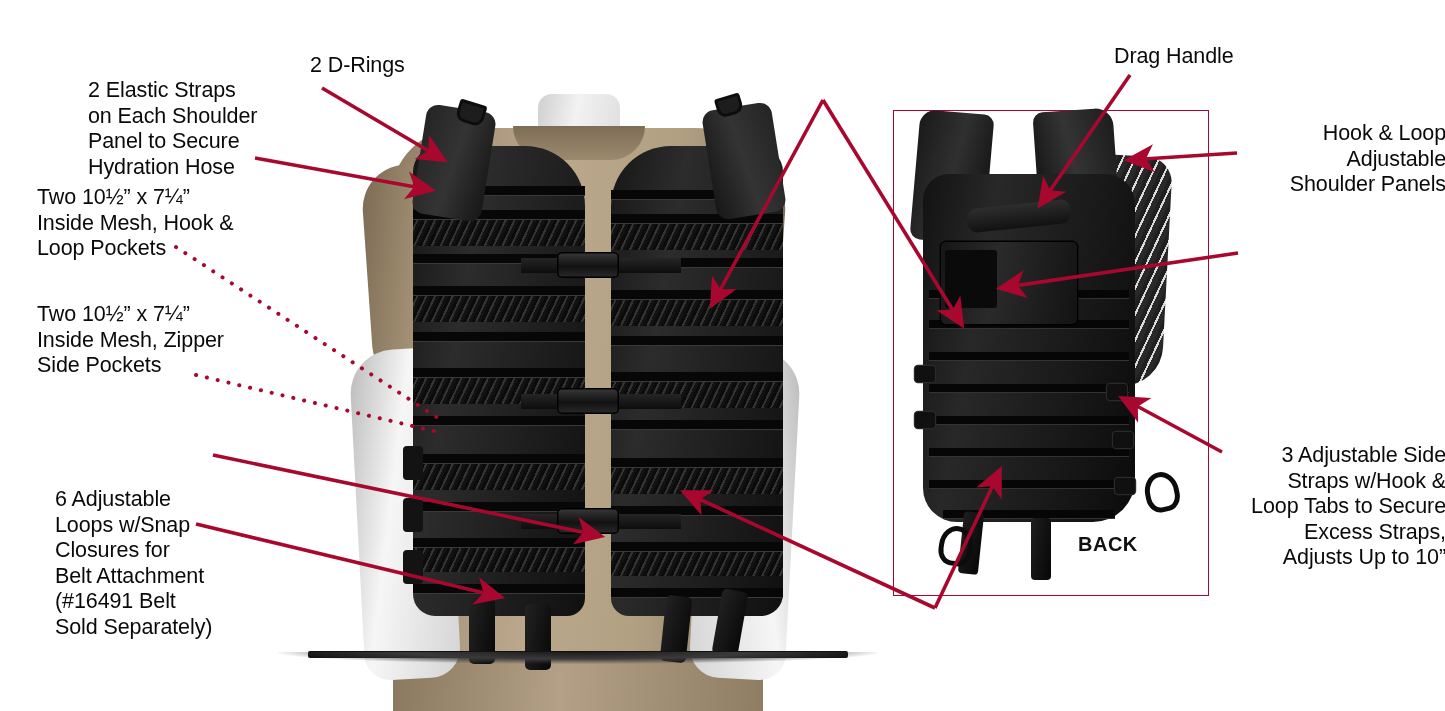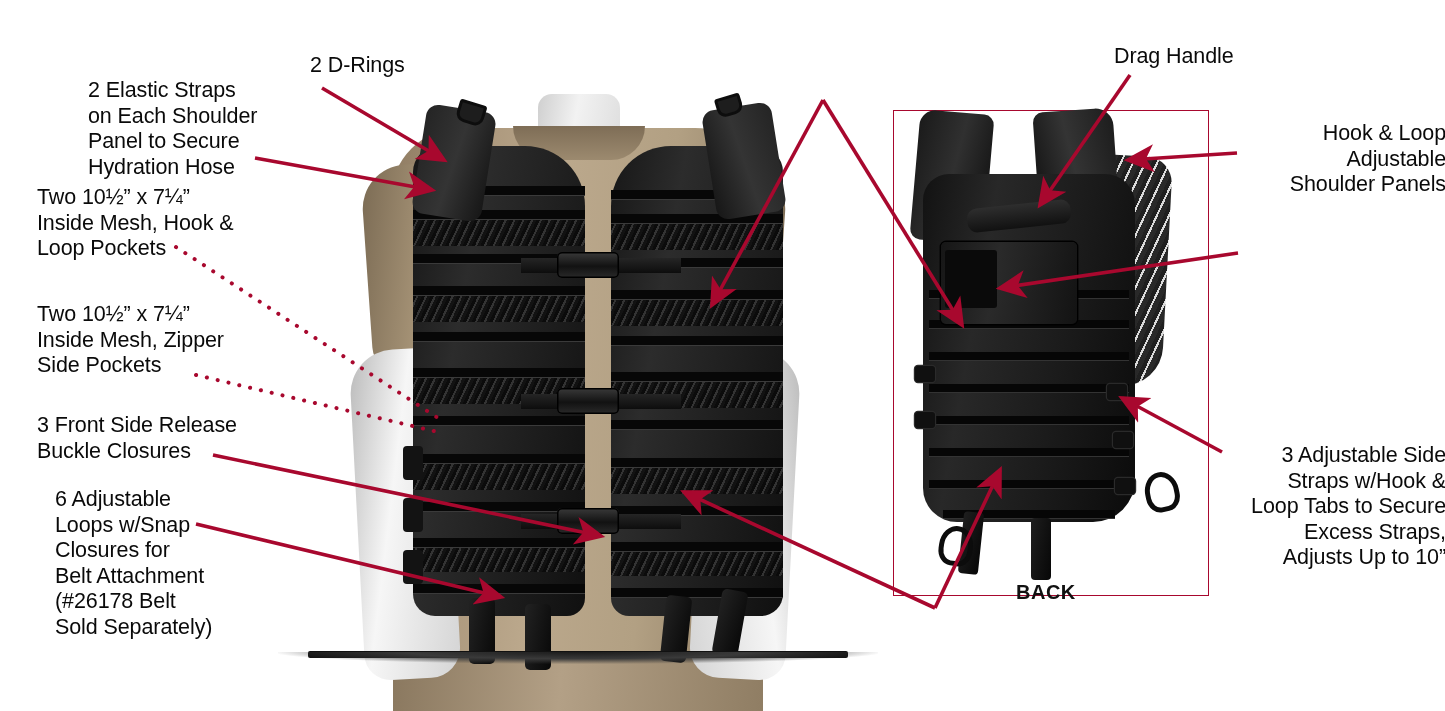--- a/index.html
+++ b/index.html
@@ -197,21 +197,21 @@
     <div class="bk-sidebuckle" style="left:10px;top:300px;"></div>
     <div class="bk-sidebuckle" style="left:202px;top:272px;"></div>
     <div class="bk-sidebuckle" style="left:208px;top:320px;"></div>
     <div class="bk-sidebuckle" style="left:210px;top:366px;"></div>
     <div class="bk-tail" style="left:56px;top:400px;transform:rotate(6deg);"></div>
     <div class="bk-tail" style="left:126px;top:406px;"></div>
     <div class="bk-hook" style="left:240px;top:360px;transform:rotate(-12deg);"></div>
     <div class="bk-hook" style="left:34px;top:414px;transform:rotate(8deg);"></div>
   </div>
 
-  <div class="backlbl" style="left:1016px;top:533px;margin-top:48px;">BACK</div>
+  <div class="backlbl" style="left:1078px;top:533px;">BACK</div>
 
   <svg class="overlay" viewBox="0 0 1445 711">
     <defs>
       <marker id="ah" markerWidth="9" markerHeight="9" refX="7.2" refY="4.5" orient="auto">
         <path d="M0,0.6 L8.4,4.5 L0,8.4 L2.2,4.5 Z" fill="#A8082E"></path>
       </marker>
     </defs>
     <g stroke="#A8082E" stroke-width="3.6" fill="none" marker-end="url(#ah)">
 
       <path d="M255,158 L432,190"></path>
@@ -249,28 +249,26 @@
 Hydration Hose</div>
 
   <div class="lbl" style="left:37px;top:185px;width:230px;">Two 10½” x 7¼”
 Inside Mesh, Hook &amp;
 Loop Pockets</div>
 
   <div class="lbl" style="left:37px;top:302px;width:230px;">Two 10½” x 7¼”
 Inside Mesh, Zipper
 Side Pockets</div>
 
-  <div class="lbl" style="left:37px;top:413px;width:250px;">3 Front Side Release
-Buckle Closures</div>
 
   <div class="lbl" style="left:55px;top:487px;width:215px;">6 Adjustable
 Loops w/Snap
 Closures for
 Belt Attachment
-(#26178 Belt
+(#16491 Belt
 Sold Separately)</div>
 
   <div class="lbl" style="left:310px;top:53px;">2 D-Rings</div>
 
 
   <div class="lbl" style="left:1114px;top:44px;">Drag Handle</div>
 
   <div class="lbl r" style="left:1246px;top:121px;width:200px;">Hook &amp; Loop
 Adjustable
 Shoulder Panels</div>

